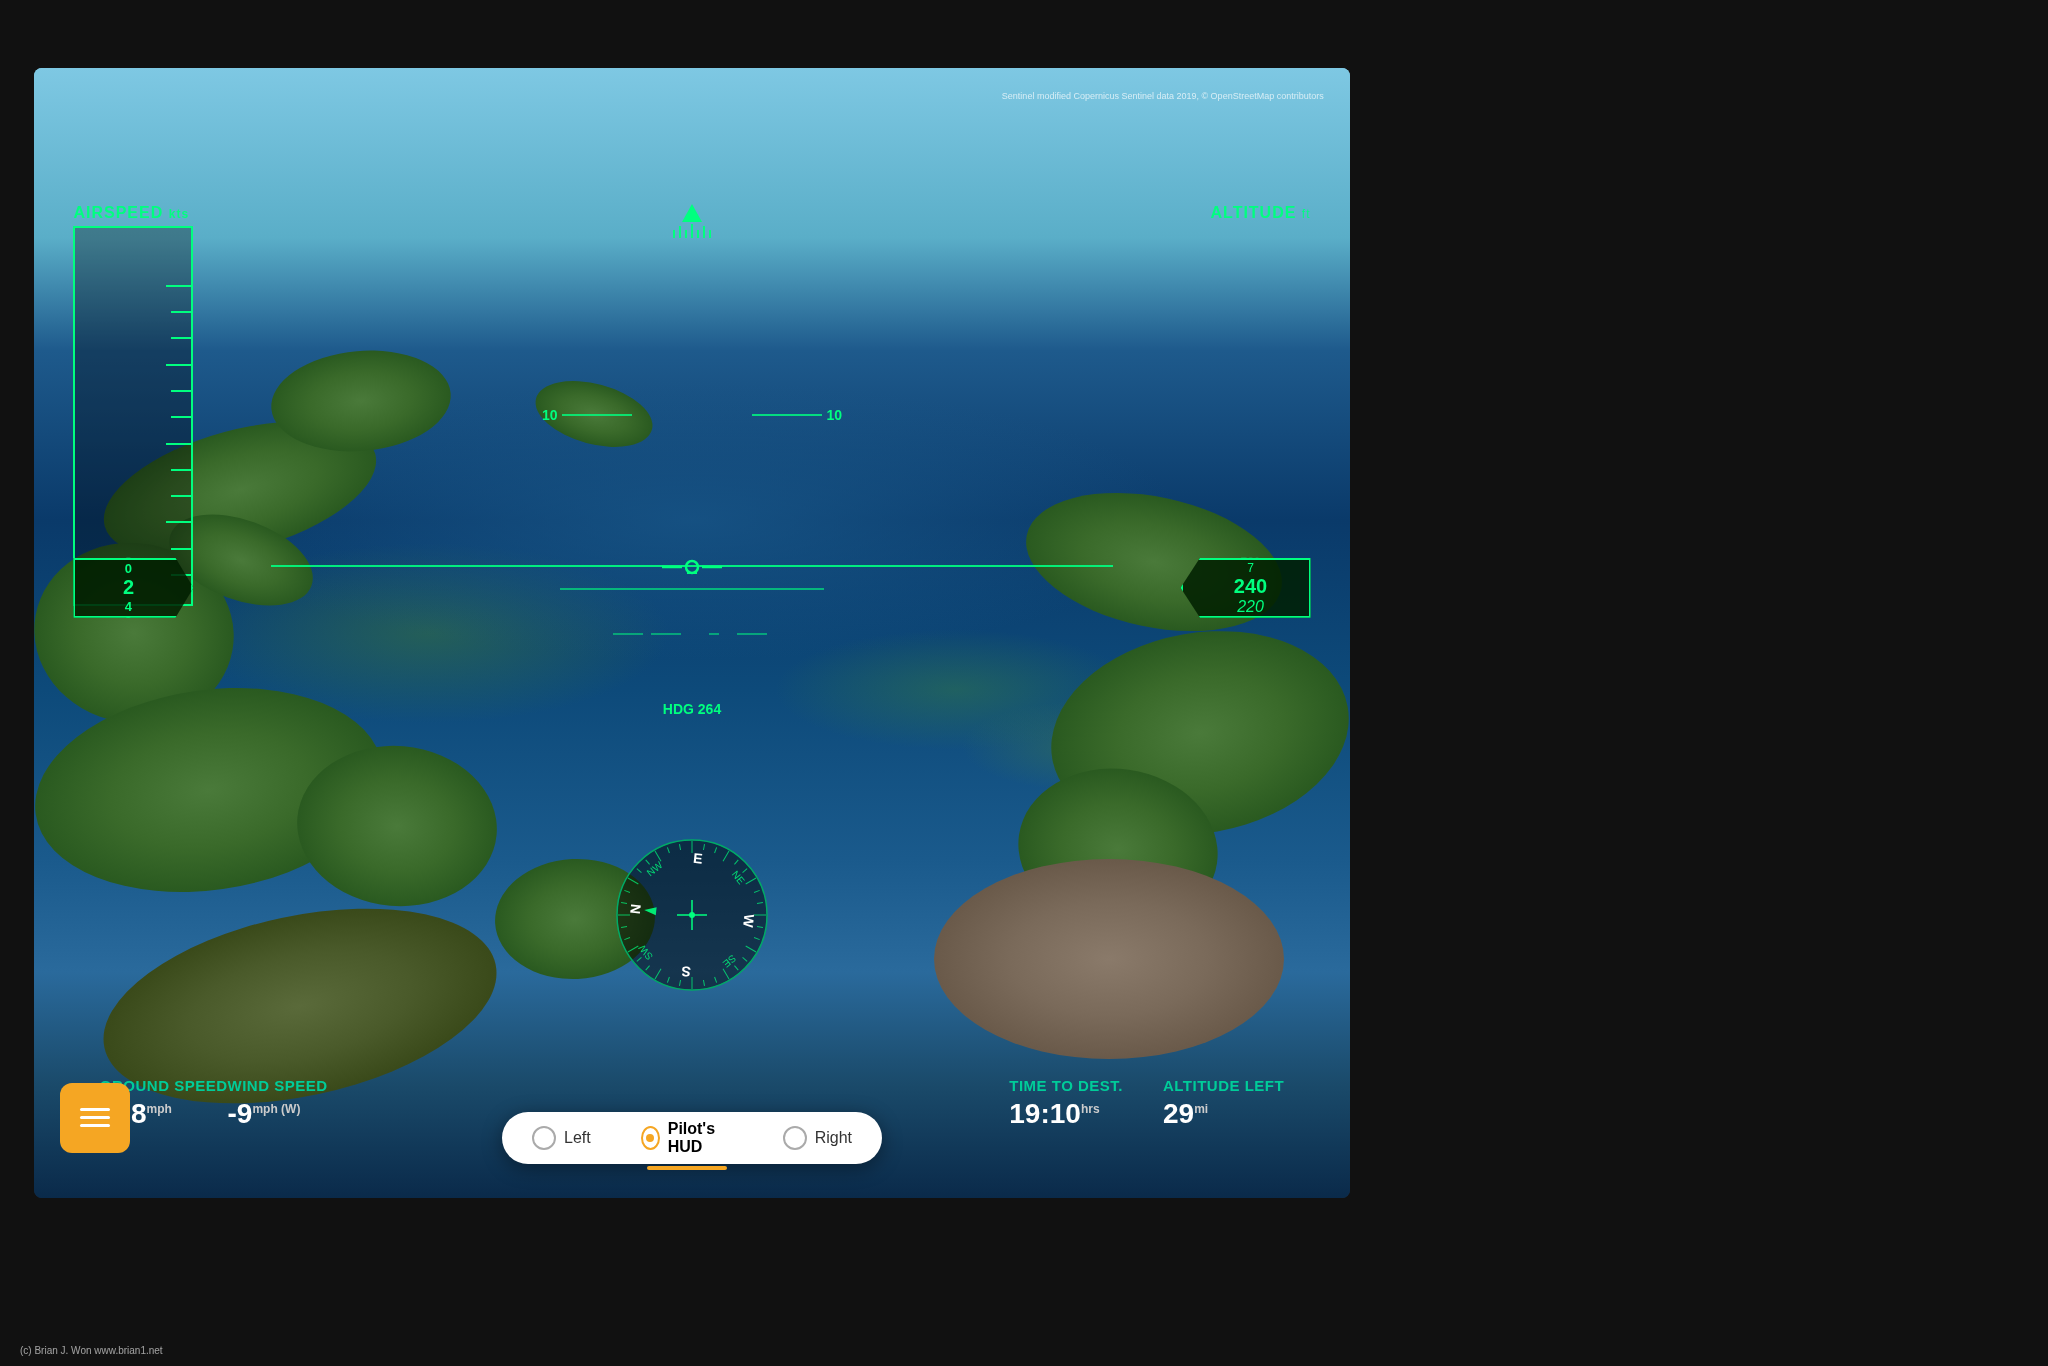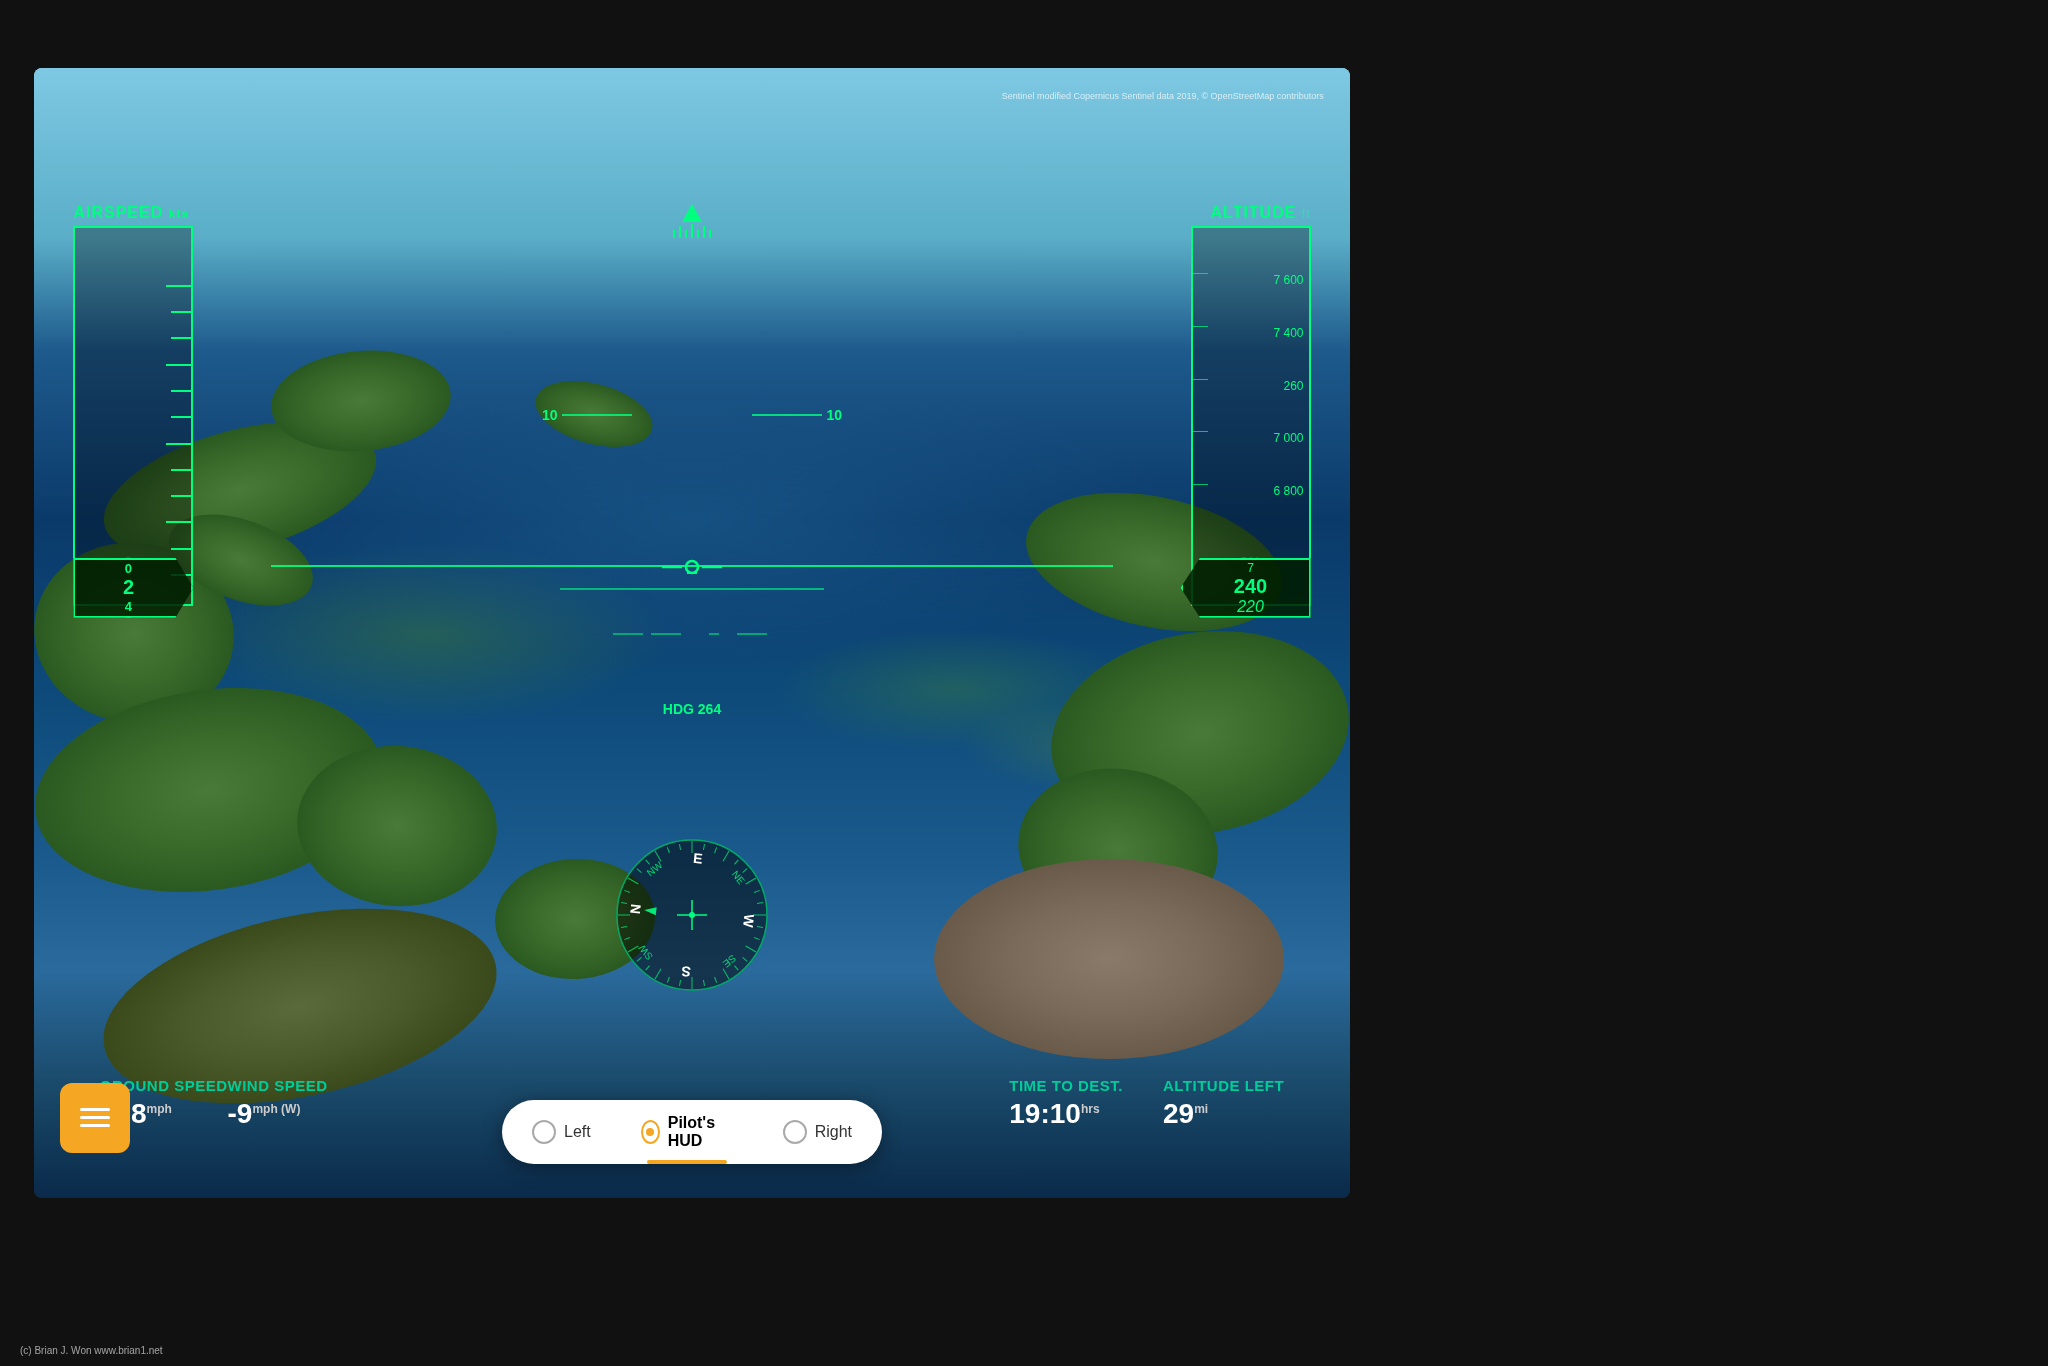--- a/index.html
+++ b/index.html
@@ -214,21 +214,21 @@
     
     .view-selector {
       position: absolute;
       bottom: 3%;
       left: 50%;
       transform: translateX(-50%);
       background: #fff;
       border-radius: 40px;
       display: flex;
       align-items: center;
-      padding: 8px 20px;
+      padding: 2px 20px;
       gap: 30px;
       box-shadow: 0 4px 20px rgba(0,0,0,0.4);
       width: 380px;
     }
 
     .view-option {
       display: flex;
       align-items: center;
       gap: 8px;
       cursor: pointer;
@@ -432,34 +432,20 @@
           <span style="color:#00FF7F;font-size:20px;font-weight:bold;">2</span>
           <span style="color:#00FF7F;font-size:13px;font-weight:bold;">4</span>
           <span style="color:#00FF7F;font-size:13px;font-weight:bold;">9</span>
         </div>
       </div>
 
       <div class="altitude-label">
         <span>ALTITUDE</span> <span style="font-size:12px;font-weight:normal;margin-top:16px;">ft</span>
       </div>
 
-      <div class="altitude-tape">
-
-        <div style="position:absolute;right:5px;top:12%;color:#00FF7F;font-size:12px;text-align:right;">7 600</div>
-        <div style="position:absolute;right:5px;top:26%;color:#00FF7F;font-size:12px;text-align:right;">7 400</div>
-        <div style="position:absolute;right:5px;top:40%;color:#00FF7F;font-size:12px;text-align:right;">260</div>
-        <div style="position:absolute;right:5px;top:54%;color:#00FF7F;font-size:12px;text-align:right;">7 000</div>
-        <div style="position:absolute;right:5px;top:68%;color:#00FF7F;font-size:12px;text-align:right;">6 800</div>
-
-        <div style="position:absolute;left:0;top:12%;width:15px;height:1px;background:#00FF7F;opacity:0.7;"></div>
-        <div style="position:absolute;left:0;top:26%;width:15px;height:1px;background:#00FF7F;opacity:0.7;"></div>
-        <div style="position:absolute;left:0;top:40%;width:15px;height:1px;background:#00FF7F;opacity:0.7;"></div>
-        <div style="position:absolute;left:0;top:54%;width:15px;height:1px;background:#00FF7F;opacity:0.7;"></div>
-        <div style="position:absolute;left:0;top:68%;width:15px;height:1px;background:#00FF7F;opacity:0.7;"></div>
-      </div>
 
       <div class="altitude-current">
         <div style="display:flex;flex-direction:column;align-items:center;padding-left:10px;">
           <span style="color:#00FF7F;font-size:12px;">260</span>
           <span style="color:#00FF7F;font-size:12px;">7</span>
           <span style="color:#00FF7F;font-size:20px;font-weight:bold;">240</span>
           <span style="color:#00FF7F;font-size:16px;font-style:italic;">220</span>
           <span style="color:#00FF7F;font-size:11px;opacity:0.6;">___</span>
         </div>
       </div>

